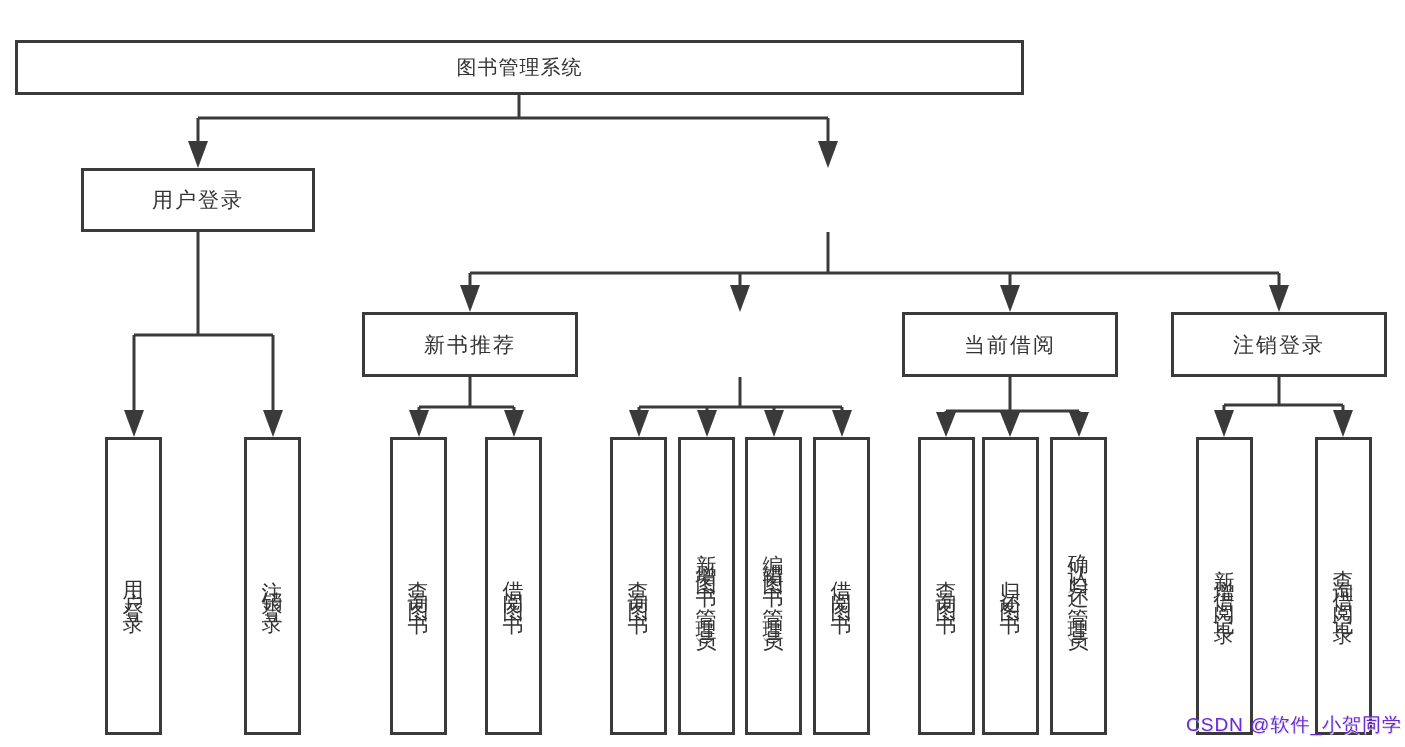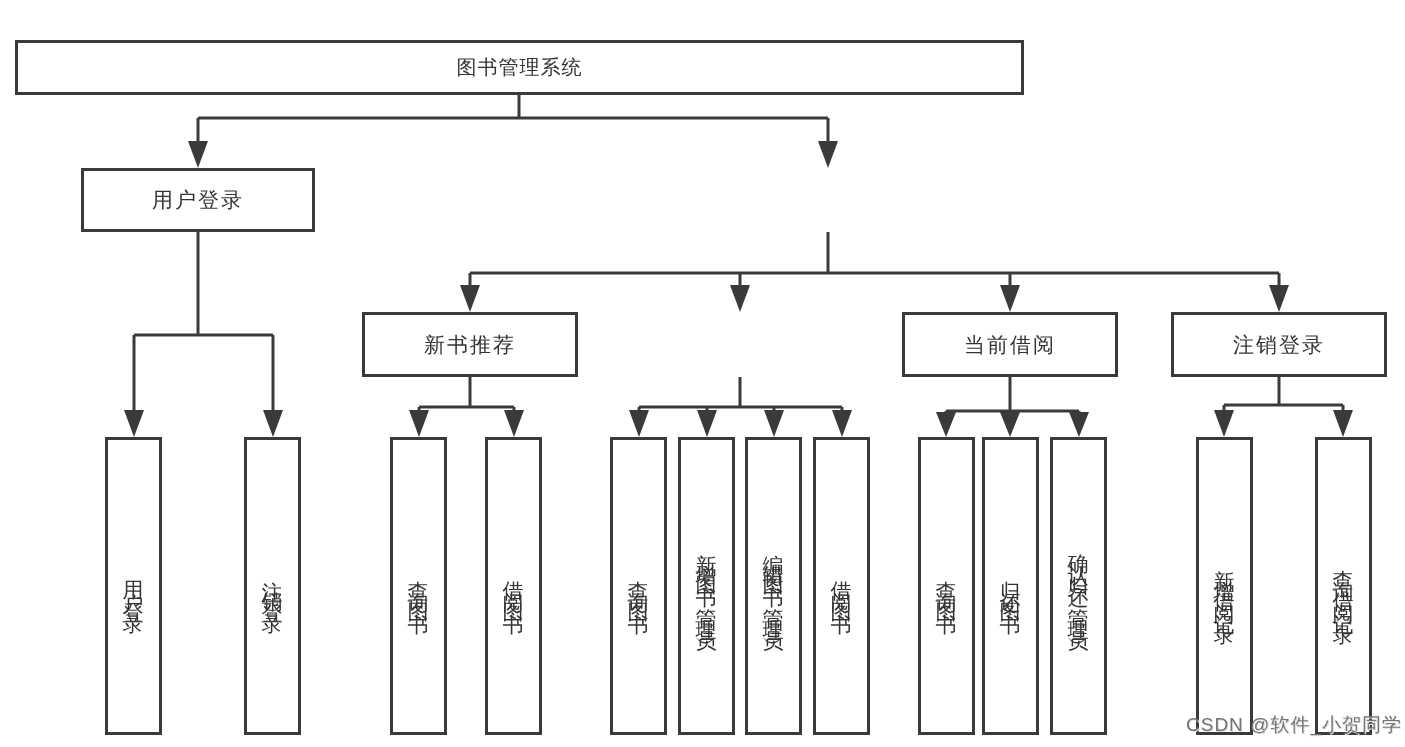--- a/index.html
+++ b/index.html
@@ -26,21 +26,21 @@
     font-size:21px;
     line-height:1;
     letter-spacing:11px;
     white-space:nowrap;
   }
   svg.connectors{position:absolute;left:0;top:0;z-index:1;pointer-events:none;}
   svg.connectors path{stroke:#3a3a3a;stroke-width:3;fill:none;}
   svg.connectors polygon{fill:#3a3a3a;stroke:none;}
   .watermark{
     position:absolute;left:1186px;top:712px;z-index:5;
-    font-size:19px;color:#737373;letter-spacing:1px;white-space:nowrap;
+    font-size:19px;color:#6d28d9;letter-spacing:1px;white-space:nowrap;
     text-shadow:1px 1px 0 #e0e0e0;
     text-align:center;
   }
 </style>
 </head>
 <body>
 
 <div class="canvas">
 
   <svg class="connectors" width="1405" height="747" viewBox="0 0 1405 747" xmlns="http://www.w3.org/2000/svg">

